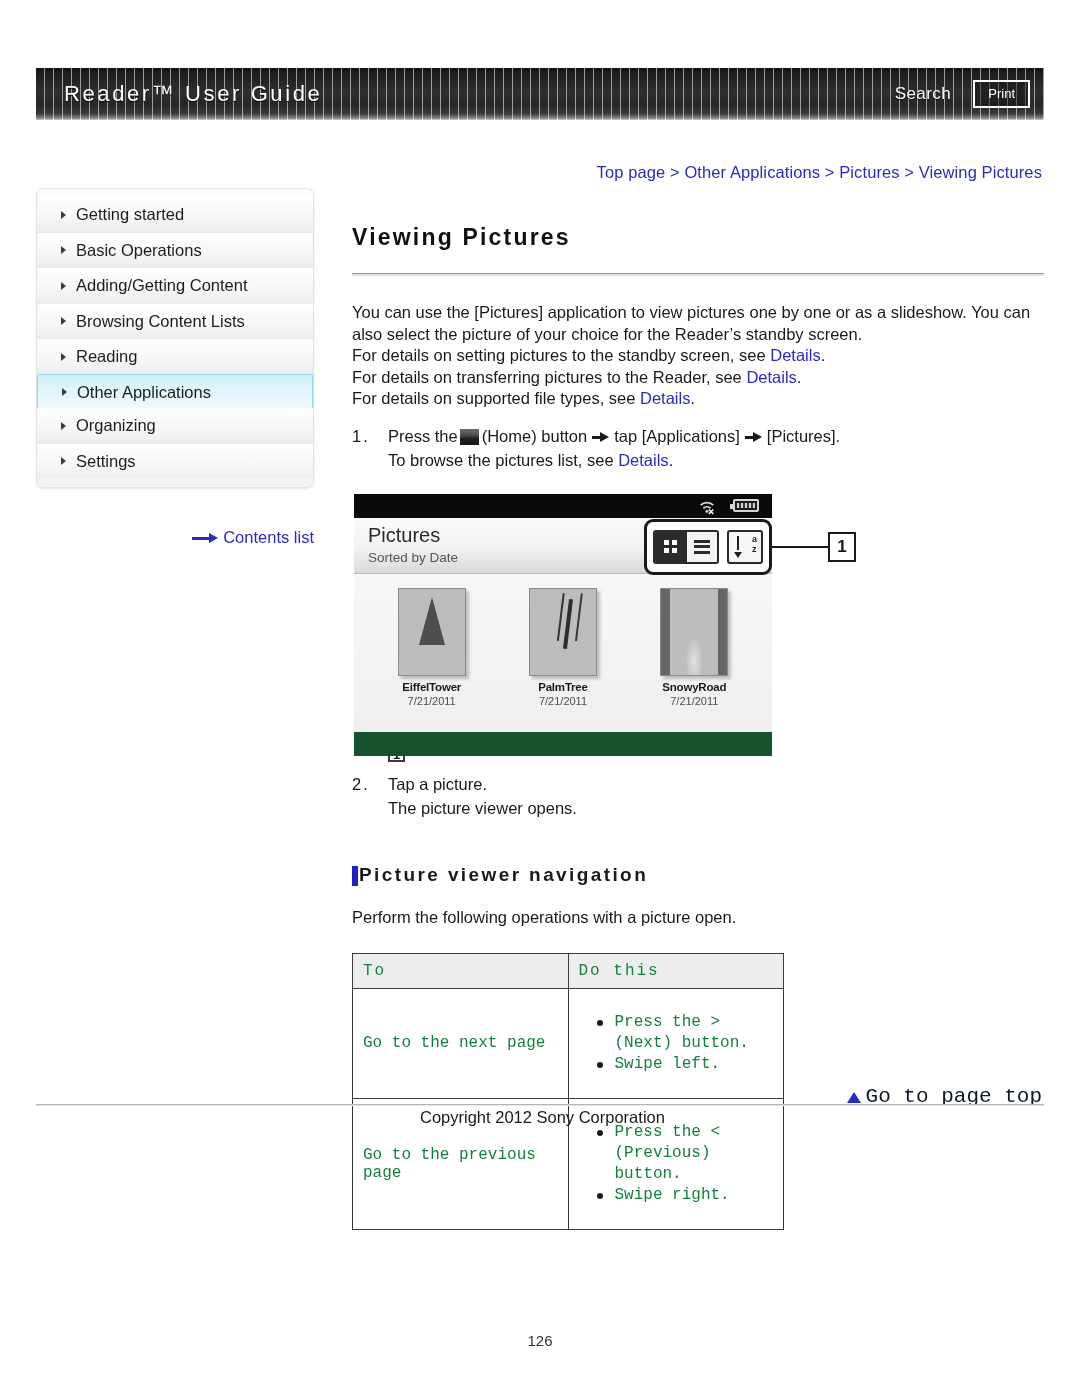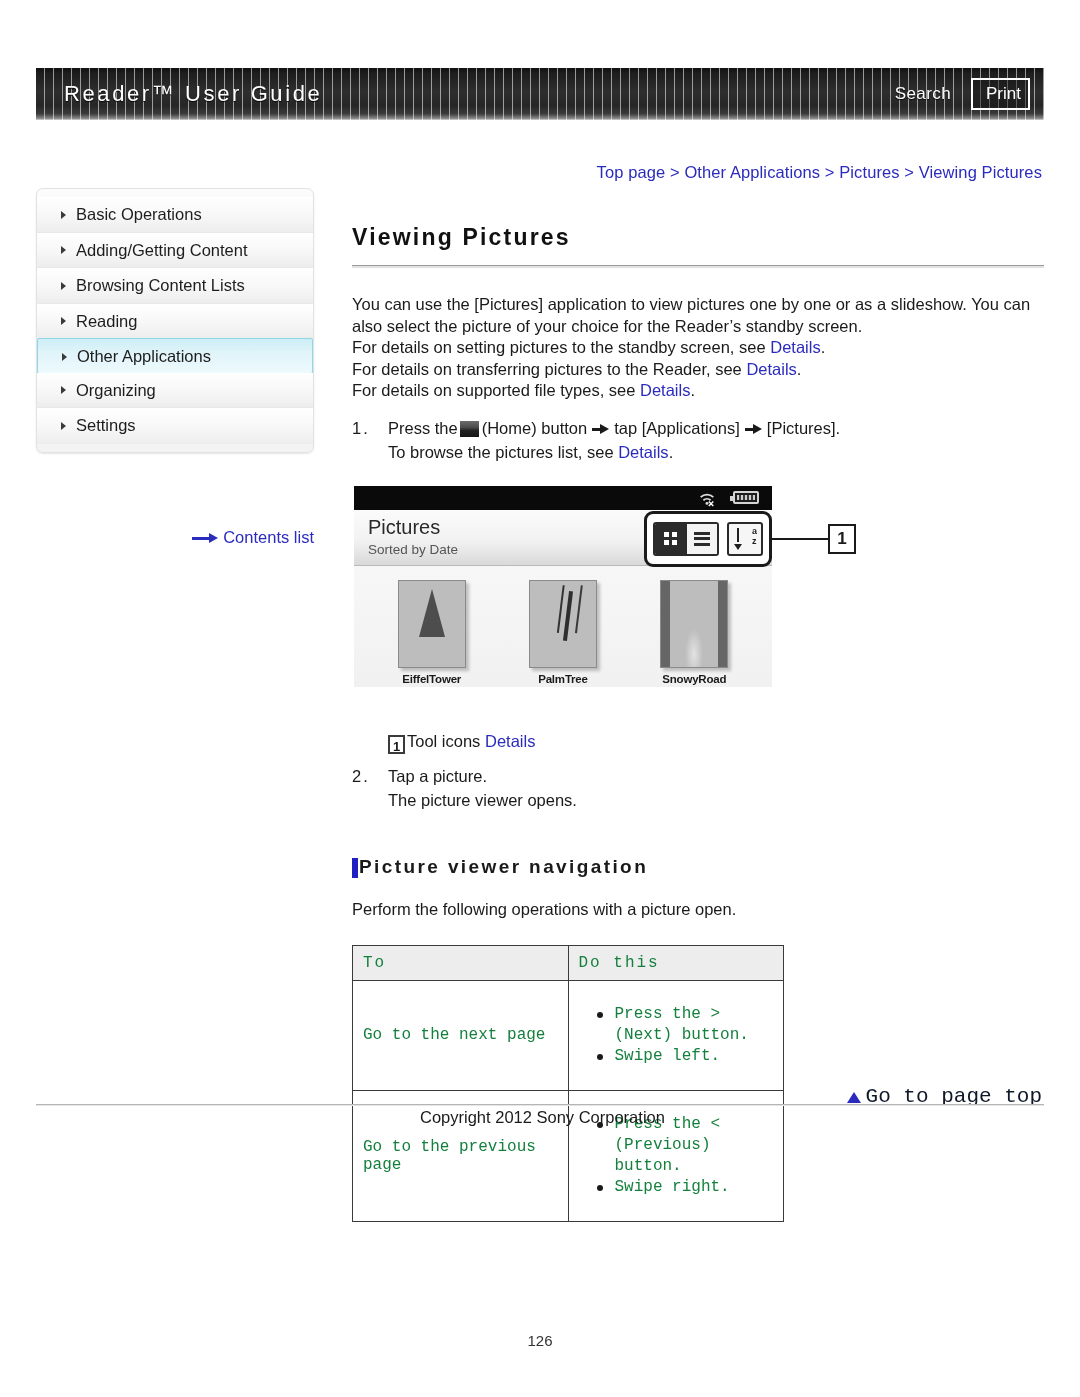--- a/index.html
+++ b/index.html
@@ -56,23 +56,23 @@
     letter-spacing: 0.4px;
     white-space: nowrap;
     text-shadow: 0 1px 1px rgba(0,0,0,0.9);
   }
   .header-print {
     position: absolute;
     right: 14px;
     top: 50%;
     transform: translateY(-50%);
     color: #ffffff;
-    font-size: 17px;
+    font-size: 13px;
     border: 2px solid #ffffff;
-    padding: 5px 7px 6px 13px;
+    padding: 5px 13px 6px 13px;
     background: rgba(20,20,20,0.45);
     white-space: nowrap;
     line-height: 1;
   }
 
   
   .breadcrumb {
     position: absolute;
     right: 38px;
     top: 163px;
@@ -168,21 +168,21 @@
     left: 352px;
     top: 188px;
     width: 692px;
   }
   .page-title {
     font-size: 23px;
     letter-spacing: 2.2px;
     font-weight: bold;
     color: #111;
     margin: 36px 0 0 0;
-    padding-bottom: 14px;
+    padding-bottom: 22px;
   }
   .title-rule {
     height: 3px;
     background: linear-gradient(to bottom, #9a9a9a 0%, #9a9a9a 50%, #e2e2e2 50%, #e2e2e2 100%);
     margin-bottom: 26px;
   }
   .para {
     font-size: 16.5px;
     line-height: 21.5px;
     color: #1a1a1a;
@@ -247,22 +247,22 @@
     position: relative;
     margin-top: 22px;
     width: 510px;
     height: 240px;
   }
   .device {
     position: absolute;
     left: 2px;
     top: 0;
     width: 418px;
-    height: 201px;
-    background: #d946ef;
+    height: 262px;
+    background: #14532d;
     overflow: hidden;
   }
   .dev-status {
     position: relative;
     height: 24px;
     background: #0a0a0a;
   }
   .wifi-off {
     position: absolute;
     right: 56px;
@@ -614,20 +614,23 @@
 
 <div class="header">
   <div class="header-title">Reader™ User Guide</div>
   <div class="header-search">Search</div>
   <div class="header-print">Print</div>
 </div>
 
 <div class="breadcrumb">Top page &gt; Other Applications &gt; Pictures &gt; Viewing Pictures</div>
 
 <div class="sidebar">
+  <div class="side-item">
+    <span class="tri"></span><span>Getting started</span>
+  </div>
   <div class="side-item">
     <span class="tri"></span><span>Basic Operations</span>
   </div>
   <div class="side-item">
     <span class="tri"></span><span>Adding/Getting Content</span>
   </div>
   <div class="side-item">
     <span class="tri"></span><span>Browsing Content Lists</span>
   </div>
   <div class="side-item">

